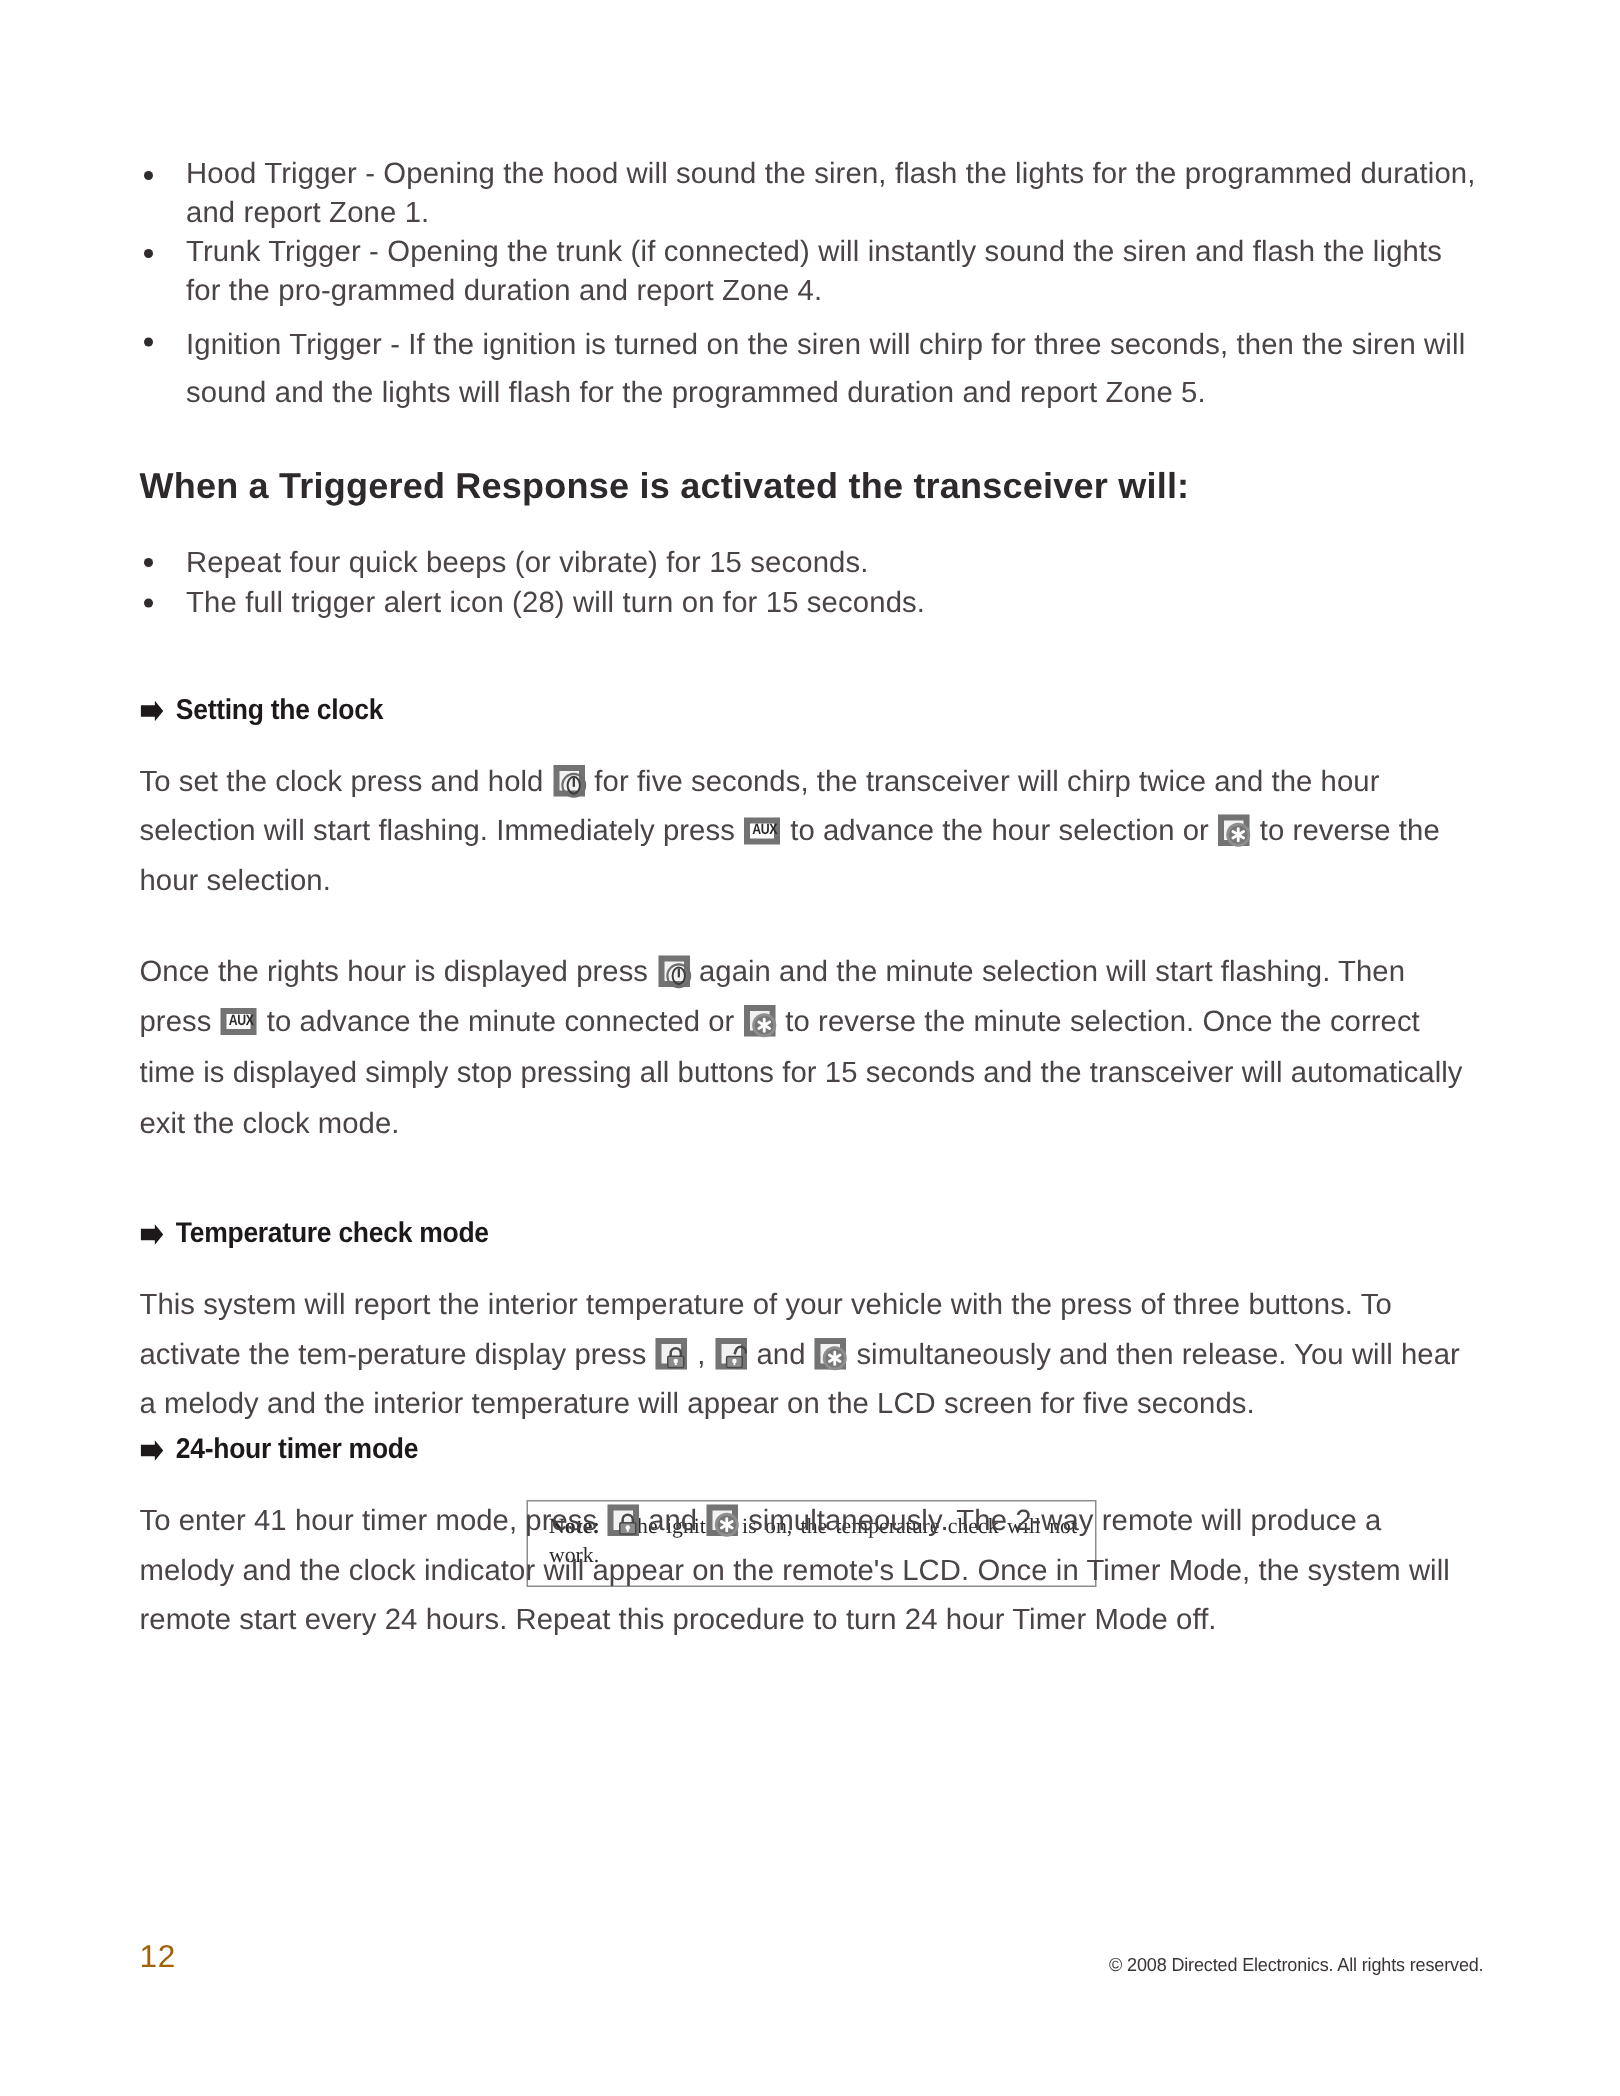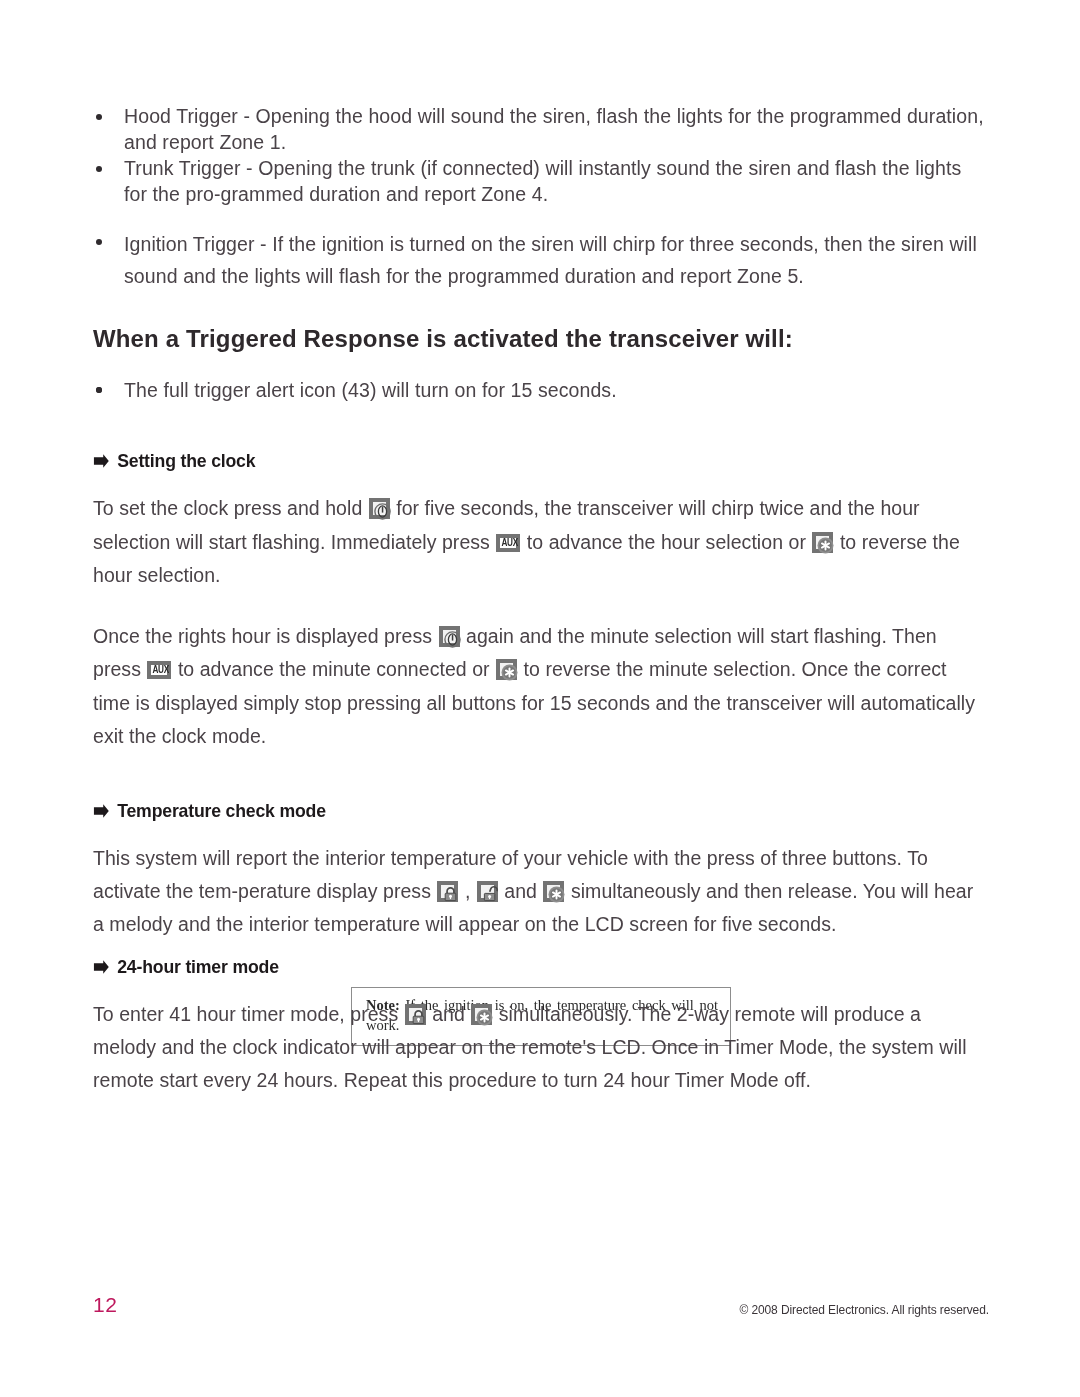--- a/index.html
+++ b/index.html
@@ -50,21 +50,21 @@
     position: absolute;
     left: 3px;
     top: 0.50em;
     width: 6px;
     height: 6px;
     background: #2f2b2e;
     border-radius: 50%;
   }
   .bullet-item.loose {
     line-height: 1.62;
-    margin-top: 21px;
+    margin-top: 7px;
   }
   .bullet-item.tight2 {
     line-height: 1.34;
   }
   .gap-b { height: 20px; }
   .gap-c { height: 30px; }
   .gap-d { height: 22px; }
   .gap-e { height: 46px; }
   .gap-f { height: 28px; }
 
@@ -170,21 +170,21 @@
     position: absolute;
     left: 93px;
     top: 1293px;
     width: 896px;
     display: flex;
     align-items: flex-end;
     justify-content: space-between;
   }
   .page-number {
     font-size: 21px;
-    color: #be185d;
+    color: #a16207;
     letter-spacing: 0.5px;
   }
   .copyright {
     font-size: 12.5px;
     color: #3a3438;
     letter-spacing: -0.1px;
     transform: scaleX(0.96);
     transform-origin: right bottom;
   }
 </style>
@@ -212,24 +212,25 @@
 
     <div class="gap-c"></div>
 
     <div class="subhead">When a Triggered Response is activated the transceiver will:</div>
 
     <div class="gap-d"></div>
 
     <ul class="bullet-list">
       <li class="bullet-item tight2">
         <span class="dot"></span>
+        <span>Repeat four quick beeps (or vibrate) for 15 seconds.</span>
       </li>
       <li class="bullet-item tight2">
         <span class="dot"></span>
-        <span>The full trigger alert icon (43) will turn on for 15 seconds.</span>
+        <span>The full trigger alert icon (28) will turn on for 15 seconds.</span>
       </li>
     </ul>
 
     <div class="gap-e"></div>
 
     <div class="section-heading">
       <span class="arrow-icon">
         <svg width="18" height="16" viewBox="0 0 18 16">
           <path d="M1 4.2 L11 4.2 L11 1.2 L17 8 L11 14.8 L11 11.8 L1 11.8 Z" fill="#1d191b"></path>
         </svg>

